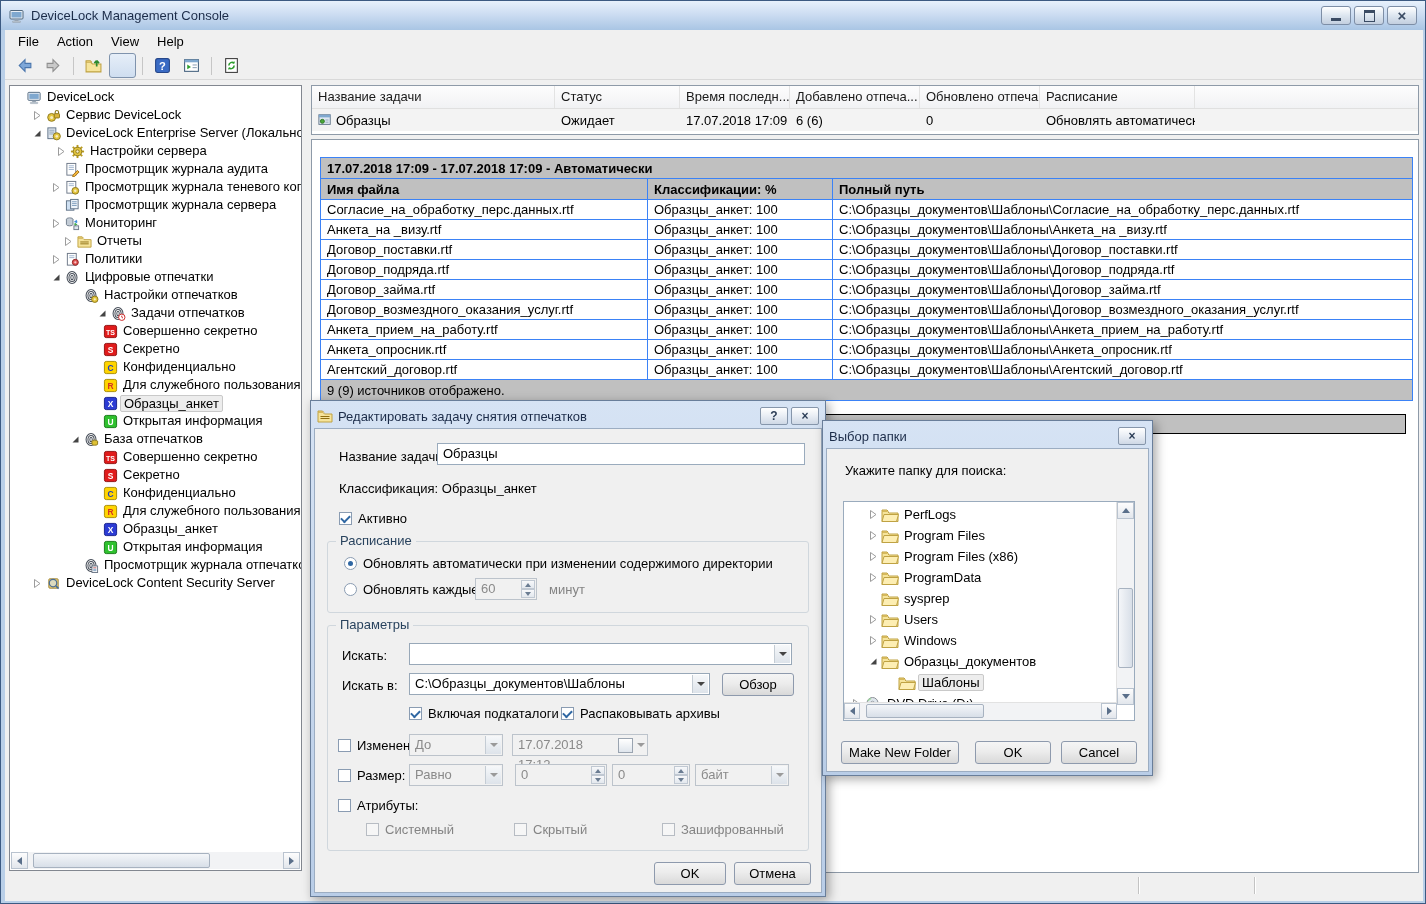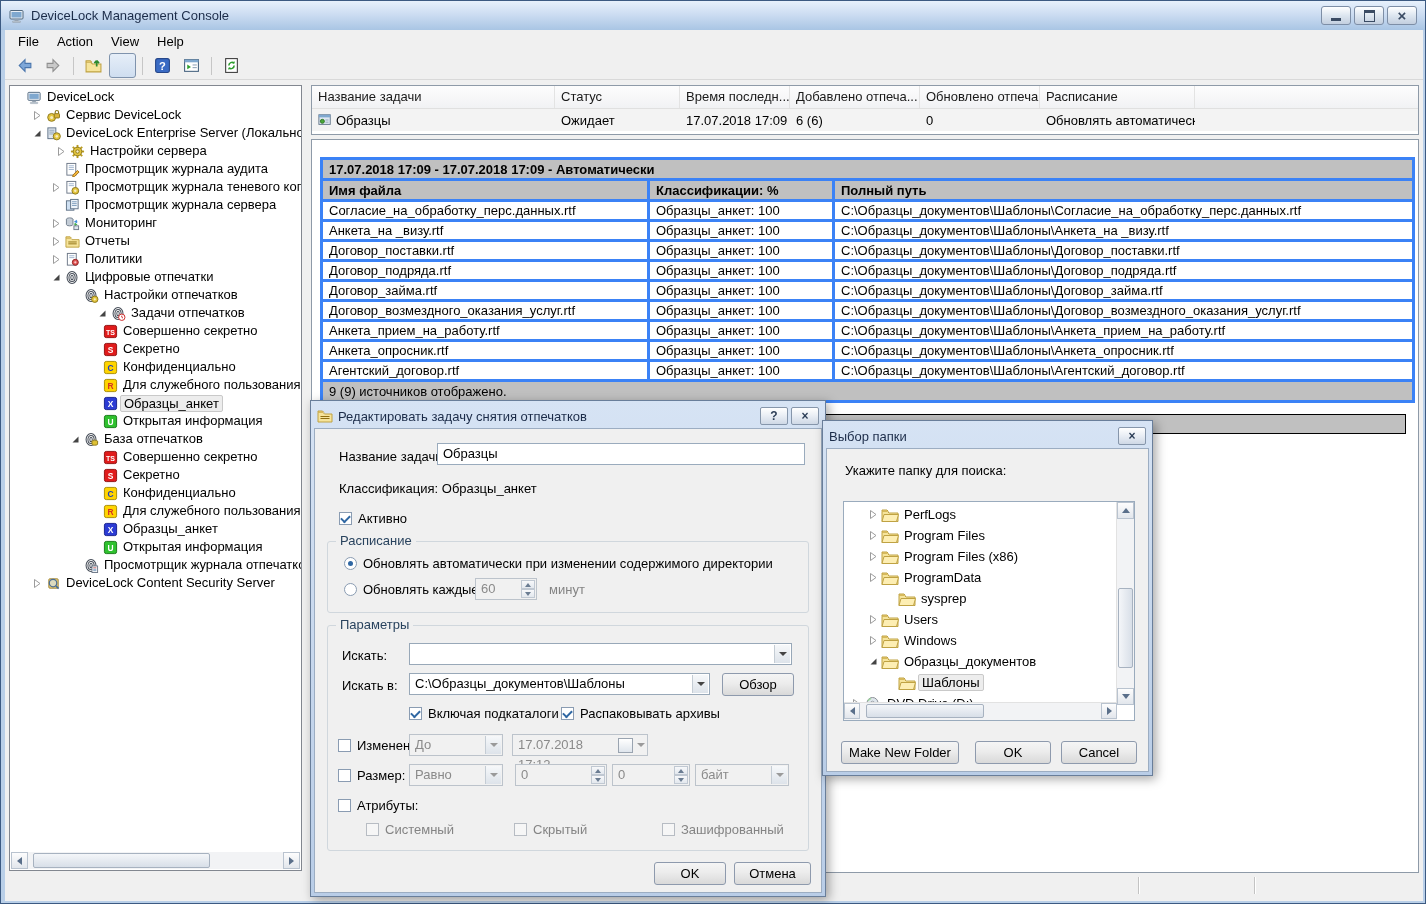--- a/index.html
+++ b/index.html
@@ -48,21 +48,21 @@
   
   .task-list{position:absolute;left:310px;top:84px;width:1108px;height:50px;background:#fff;border:1px solid #8e9aa8;box-sizing:border-box;}
   .tl-head{display:flex;height:22px;background:linear-gradient(#fdfdfd,#f1f2f4);border-bottom:1px solid #e0e0e0;}
   .tl-hcell{box-sizing:border-box;padding:3px 6px;border-right:1px solid #e3e3e3;color:#1a1a1a;overflow:hidden;white-space:nowrap;}
   .tl-row{display:flex;height:22px;background:#f3f3f3;align-items:center;}
   .tl-cell{box-sizing:border-box;padding:0 6px;overflow:hidden;white-space:nowrap;display:flex;align-items:center;gap:4px;}
   .tl-cell svg{width:14px;height:14px;flex:0 0 14px;}
   
   .detail{position:absolute;left:310px;top:138px;width:1108px;height:734px;background:#fff;border:1px solid #8e9aa8;box-sizing:border-box;}
   table.snap{position:absolute;left:8px;top:17px;border-collapse:collapse;table-layout:fixed;font-size:13px;}
-  table.snap td{border:3px solid #3b82f6;padding:0 6px;height:20px;overflow:hidden;white-space:nowrap;box-sizing:border-box;}
+  table.snap td{border:1px solid #3b82f6;padding:0 6px;height:20px;overflow:hidden;white-space:nowrap;box-sizing:border-box;}
   table.snap tr.band td{background:#c0c0c0;font-weight:bold;height:21px;}
   table.snap tr.head td{background:#c0c0c0;font-weight:bold;height:21px;}
   table.snap tr.foot td{background:#c0c0c0;font-weight:normal;height:21px;}
   .band2{position:absolute;left:318px;top:413px;width:1087px;height:20px;background:#c0c0c0;border:1px solid #000;box-sizing:border-box;z-index:1;}
   
   .statusbar{position:absolute;left:8px;top:872px;width:1410px;height:25px;background:#f0f0f0;}
   .sbdiv{position:absolute;top:4px;bottom:4px;width:1px;background:#c3c3c3;box-shadow:1px 0 0 #ffffff;}
   
   .dlg{position:absolute;border:1px solid #697e9a;background:linear-gradient(#d6e3f4,#b9cde7);padding:3px;box-sizing:border-box;box-shadow:3px 3px 10px rgba(0,0,0,.35);}
   .dlg-title{height:24px;display:flex;align-items:center;gap:5px;padding:0 3px;color:#1c2c49;}
@@ -324,21 +324,21 @@
             <svg viewBox="0 0 16 16">
               <ellipse cx="5" cy="3.5" rx="3.5" ry="1.5" fill="#d6dde5" stroke="#6e7b8a"></ellipse>
               <path d="M1.5 3.5 V9 a3.5 1.5 0 0 0 7 0 V3.5" fill="#c3ccd6" stroke="#6e7b8a"></path>
               <path d="M10 6 l3 0 m0 0 l-1.5 -1.5 m1.5 1.5 l-1.5 1.5" stroke="#3f8edb" fill="none" stroke-width="1.2"></path>
               <path d="M13 9 l-3 0 m0 0 l1.5 -1.5 m-1.5 1.5 l1.5 1.5" stroke="#49b04f" fill="none" stroke-width="1.2"></path>
               <rect x="9.5" y="10.5" width="5" height="4" fill="#dfe6ee" stroke="#6e7b8a"></rect>
             </svg>
           </span>
           <span class="tlabel">Мониторинг</span>
         </div>
-        <div class="titem" style="padding-left:42px">
+        <div class="titem" style="padding-left:54px">
           <span class="exp">
             <svg width="9" height="9" viewBox="0 0 9 9">
               <path d="M1.5 0.5 L7 4.5 L1.5 8.5 Z" fill="#fff" stroke="#9c9c9c"></path>
             </svg>
           </span>
           <span class="ticon">
             <svg viewBox="0 0 16 16">
               <path d="M1 4.5 h5 l1.5 1.5 H15 v8 H1 Z" fill="#f6e49b" stroke="#bfa243"></path>
               <path d="M1 4.5 V3 h4.5 L7 4.5" fill="#eccf77" stroke="#bfa243"></path>
               <line x1="3.5" y1="8.5" x2="12.5" y2="8.5" stroke="#8e6f12"></line>
@@ -904,21 +904,21 @@
             </span>
             <span class="ticon">
               <svg viewBox="0 0 18 16">
                 <path d="M1 4.5 h5.5 L8 6 h9 v8.5 H1 Z" fill="#f6e49b" stroke="#bfa243"></path>
                 <path d="M1 4.5 V3 h5 L7.5 4.5" fill="#eccf77" stroke="#bfa243"></path>
                 <path d="M1 14.5 L3 7.5 h14.5 l-2 7 Z" fill="#fdeeb3" stroke="#bfa243"></path>
               </svg>
             </span>
             <span class="tlabel">ProgramData</span>
           </div>
-          <div class="fitem" style="padding-left:42px">
+          <div class="fitem" style="padding-left:25px">
             <span class="exp"></span>
             <span class="ticon">
               <svg viewBox="0 0 18 16">
                 <path d="M1 4.5 h5.5 L8 6 h9 v8.5 H1 Z" fill="#f6e49b" stroke="#bfa243"></path>
                 <path d="M1 4.5 V3 h5 L7.5 4.5" fill="#eccf77" stroke="#bfa243"></path>
                 <path d="M1 14.5 L3 7.5 h14.5 l-2 7 Z" fill="#fdeeb3" stroke="#bfa243"></path>
               </svg>
             </span>
             <span class="tlabel">sysprep</span>
           </div>

